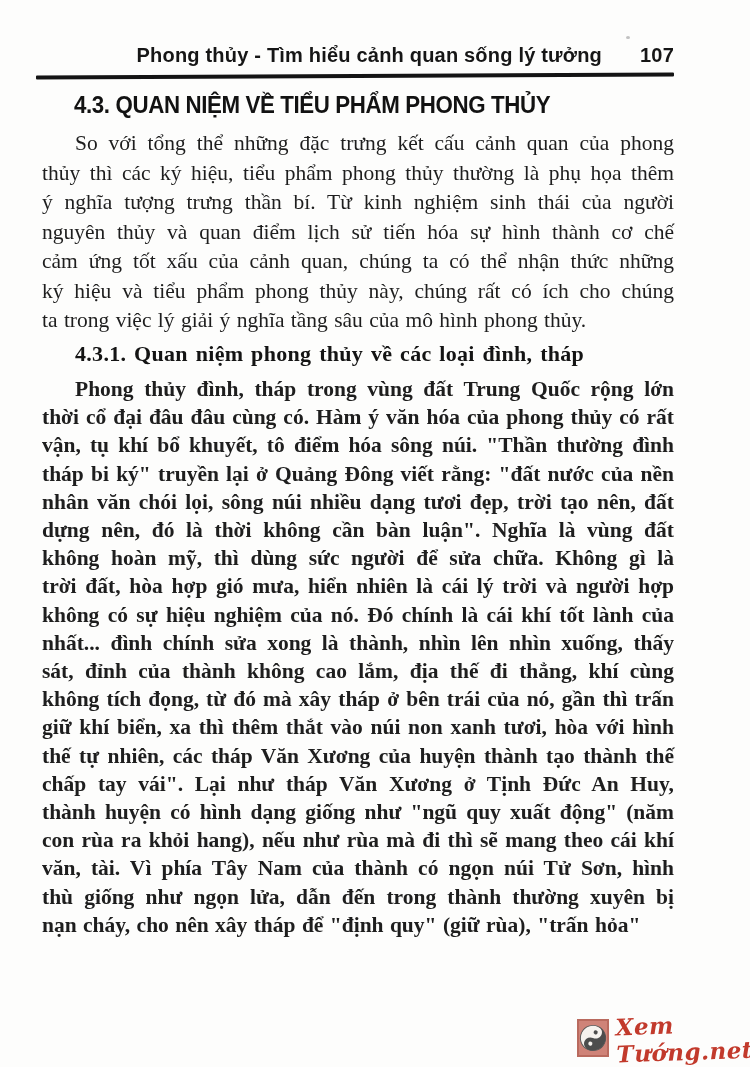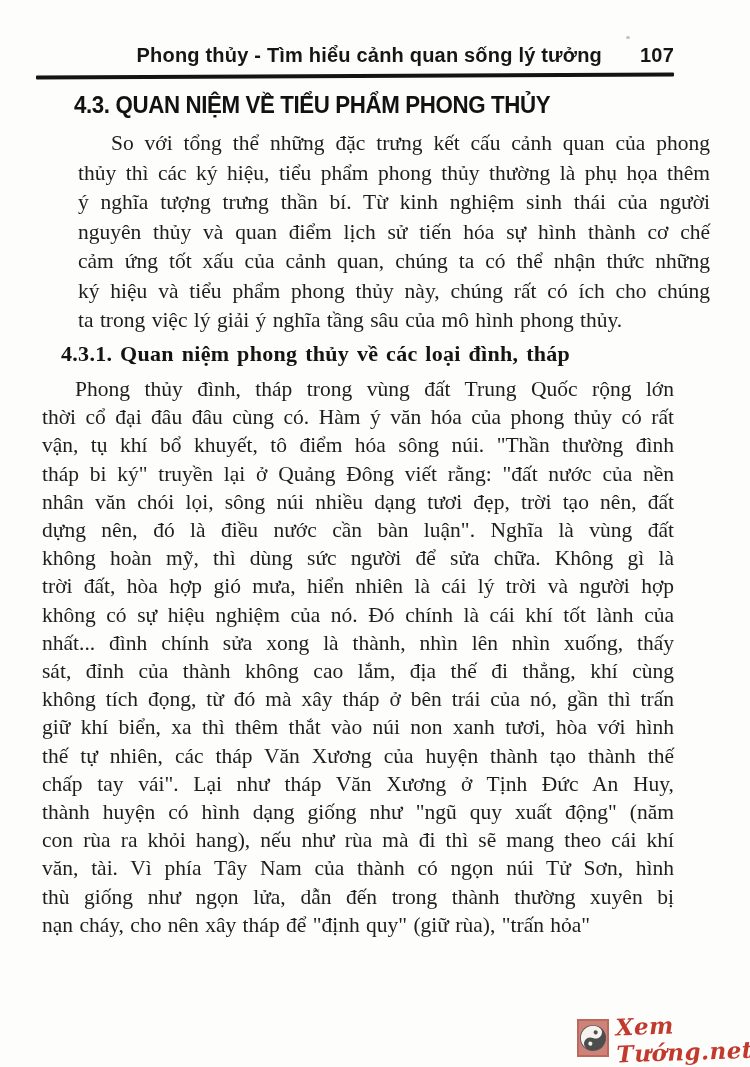--- a/index.html
+++ b/index.html
@@ -51,39 +51,39 @@
     font-weight: 700;
     font-size: 23px;
     letter-spacing: -0.4px;
     color: #121212;
     transform: scaleX(0.97);
     transform-origin: left center;
     white-space: nowrap;
   }
   .subsection-heading {
     position: absolute;
-    left: 28px; top: 341px; width: 632px;
+    left: 42px; top: 341px; width: 632px;
     font-family: "Liberation Serif", serif;
     font-weight: 700;
     font-size: 22px;
     text-indent: 33px;
     letter-spacing: 0.3px;
     word-spacing: 2px;
     color: #141414;
     white-space: nowrap;
   }
   
   .para {
     position: absolute;
     left: 42px; width: 632px;
     font-size: 21.5px;
     color: #1e1e1e;
   }
-  .para-1 { top: 129px; margin-left: 36px; }
-  .para-2 { top: 375px; }
+  .para-1 { top: 129px; }
+  .para-2 { top: 375px; font-weight: bold; }
   .para-1 .line { line-height: 29.5px; }
   .para-2 .line { line-height: 28.2px; }
   .line {
     text-align: justify;
     text-align-last: justify;
     white-space: normal;
     word-spacing: 1px;
   }
   .line.first { text-indent: 33px; }
   .line.last { text-align-last: left; }
@@ -137,21 +137,21 @@
   </div>
 
   <div class="subsection-heading">4.3.1. Quan niệm phong thủy về các loại đình, tháp</div>
 
   <div class="para para-2">
     <div class="line first">Phong thủy đình, tháp trong vùng đất Trung Quốc rộng lớn</div>
     <div class="line">thời cổ đại đâu đâu cùng có. Hàm ý văn hóa của phong thủy có rất</div>
     <div class="line">vận, tụ khí bổ khuyết, tô điểm hóa sông núi. "Thần thường đình</div>
     <div class="line">tháp bi ký" truyền lại ở Quảng Đông viết rằng: "đất nước của nền</div>
     <div class="line">nhân văn chói lọi, sông núi nhiều dạng tươi đẹp, trời tạo nên, đất</div>
-    <div class="line">dựng nên, đó là điều nước cần bàn luận". Nghĩa là vùng đất</div>
+    <div class="line">dựng nên, đó là thời không cần bàn luận". Nghĩa là vùng đất</div>
     <div class="line">không hoàn mỹ, thì dùng sức người để sửa chữa. Không gì là</div>
     <div class="line">trời đất, hòa hợp gió mưa, hiển nhiên là cái lý trời và người hợp</div>
     <div class="line">không có sự hiệu nghiệm của nó. Đó chính là cái khí tốt lành của</div>
     <div class="line">nhất... đình chính sửa xong là thành, nhìn lên nhìn xuống, thấy</div>
     <div class="line">sát, đỉnh của thành không cao lắm, địa thế đi thẳng, khí cùng</div>
     <div class="line">không tích đọng, từ đó mà xây tháp ở bên trái của nó, gần thì trấn</div>
     <div class="line">giữ khí biển, xa thì thêm thắt vào núi non xanh tươi, hòa với hình</div>
     <div class="line">thế tự nhiên, các tháp Văn Xương của huyện thành tạo thành thế</div>
     <div class="line">chấp tay vái". Lại như tháp Văn Xương ở Tịnh Đức An Huy,</div>
     <div class="line">thành huyện có hình dạng giống như "ngũ quy xuất động" (năm</div>

